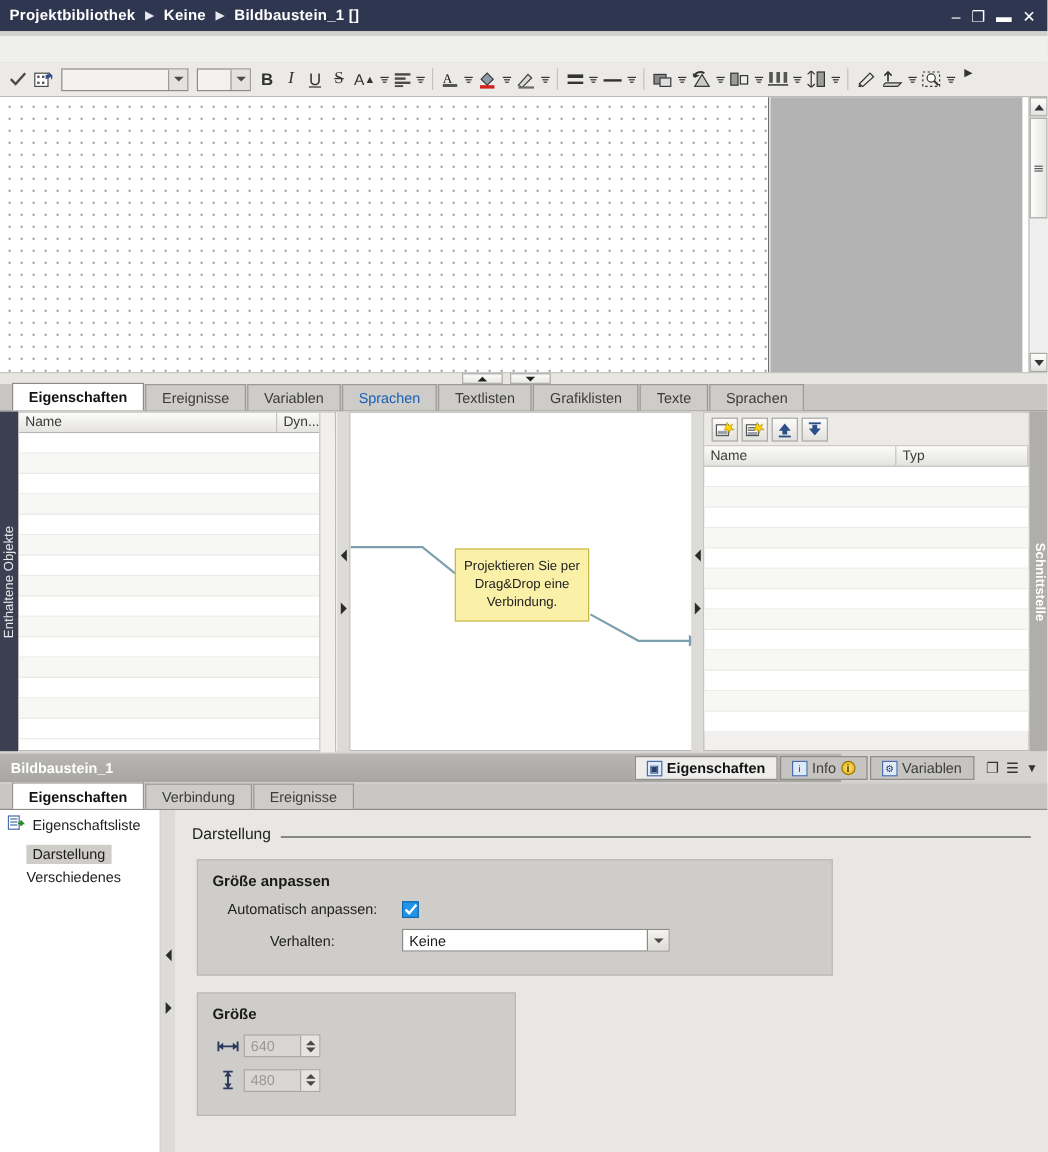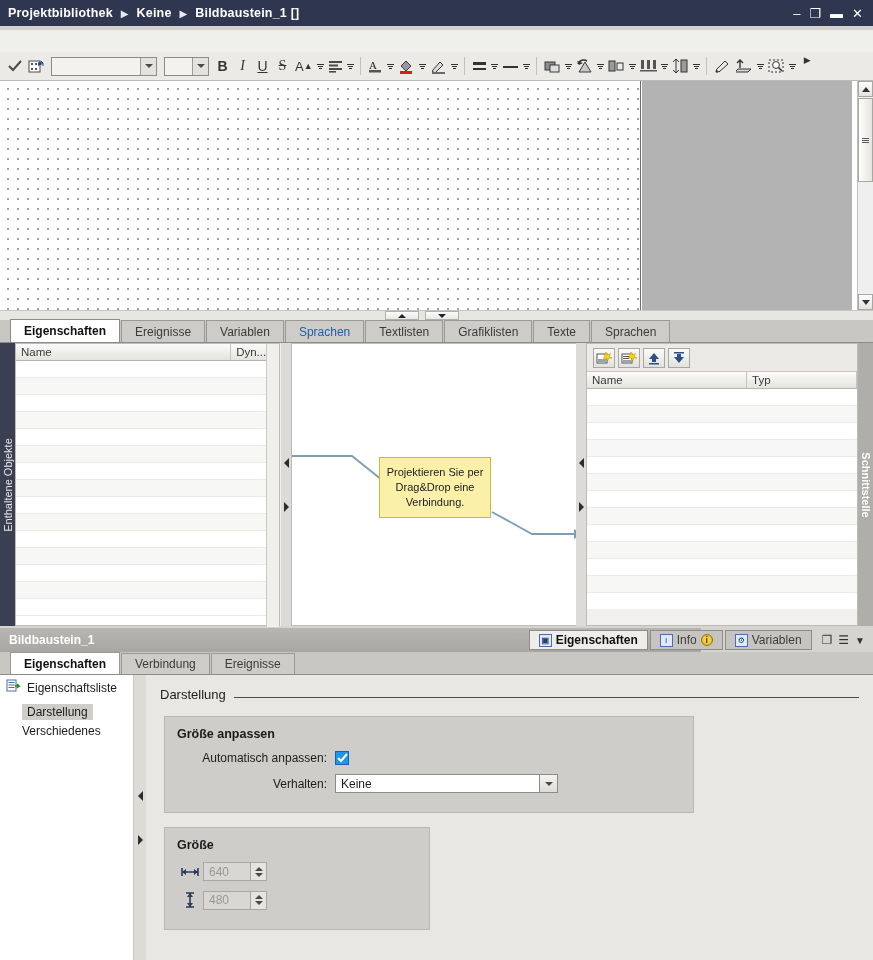--- a/index.html
+++ b/index.html
@@ -179,21 +179,21 @@
   .insp-vsplit { position:absolute; left:134px; top:22px; width:12px; bottom:0; background:#dddbd7;
                  display:flex; flex-direction:column; align-items:center; justify-content:center; gap:34px;}
   .insp-right { position:absolute; left:146px; top:22px; right:0; bottom:0; background:#e8e7e4; overflow:hidden;}
 
   .sec-title { display:flex; align-items:center; gap:8px; padding:12px 14px 0 14px; font-size:13px; color:#222;}
   .sec-title .rule { flex:1; height:1px; background:#4a4a4a; margin-top:6px; }
 
   .group { background:#cfcdc9; border:1px solid #bab8b4; margin:14px 0 10px 18px; padding:10px 12px; }
   .group .gtitle { font-weight:bold; font-size:12.5px; color:#1a1a1a; margin-bottom:10px;}
   .frow { display:flex; align-items:center; margin-bottom:9px; }
-  .flabel { font-size:12px; color:#1c1c1c; text-align:right; }
+  .flabel { font-size:12px; color:#1c1c1c; text-align:center; }
   .chk { width:14px; height:14px; background:#2196e8; border:1px solid #1566a8; display:flex;align-items:center;justify-content:center;}
   .chk svg{display:block;}
   .sel-ctl { height:19px; background:#ffffff; border:1px solid #8d8b87; display:flex; align-items:center;
              font-size:12px; color:#1c1c1c; padding-left:5px; }
   .sel-ctl .arrowbox{ margin-left:auto; width:18px;height:17px; background:linear-gradient(#f4f3f0,#dedcd8);
              border-left:1px solid #8d8b87; display:flex;align-items:center;justify-content:center;}
   .spin { height:19px; width:64px; background:#d9d7d3; border:1px solid #a9a7a3; display:flex; align-items:center;
           font-size:12px; color:#9a9894; padding-left:5px;}
   .spin .btns { margin-left:auto; width:16px; height:17px; background:linear-gradient(#f0efec,#ddd_c); background:#e6e4e0;
           border-left:1px solid #a9a7a3; display:flex; flex-direction:column; align-items:center; justify-content:center; gap:2px;}

